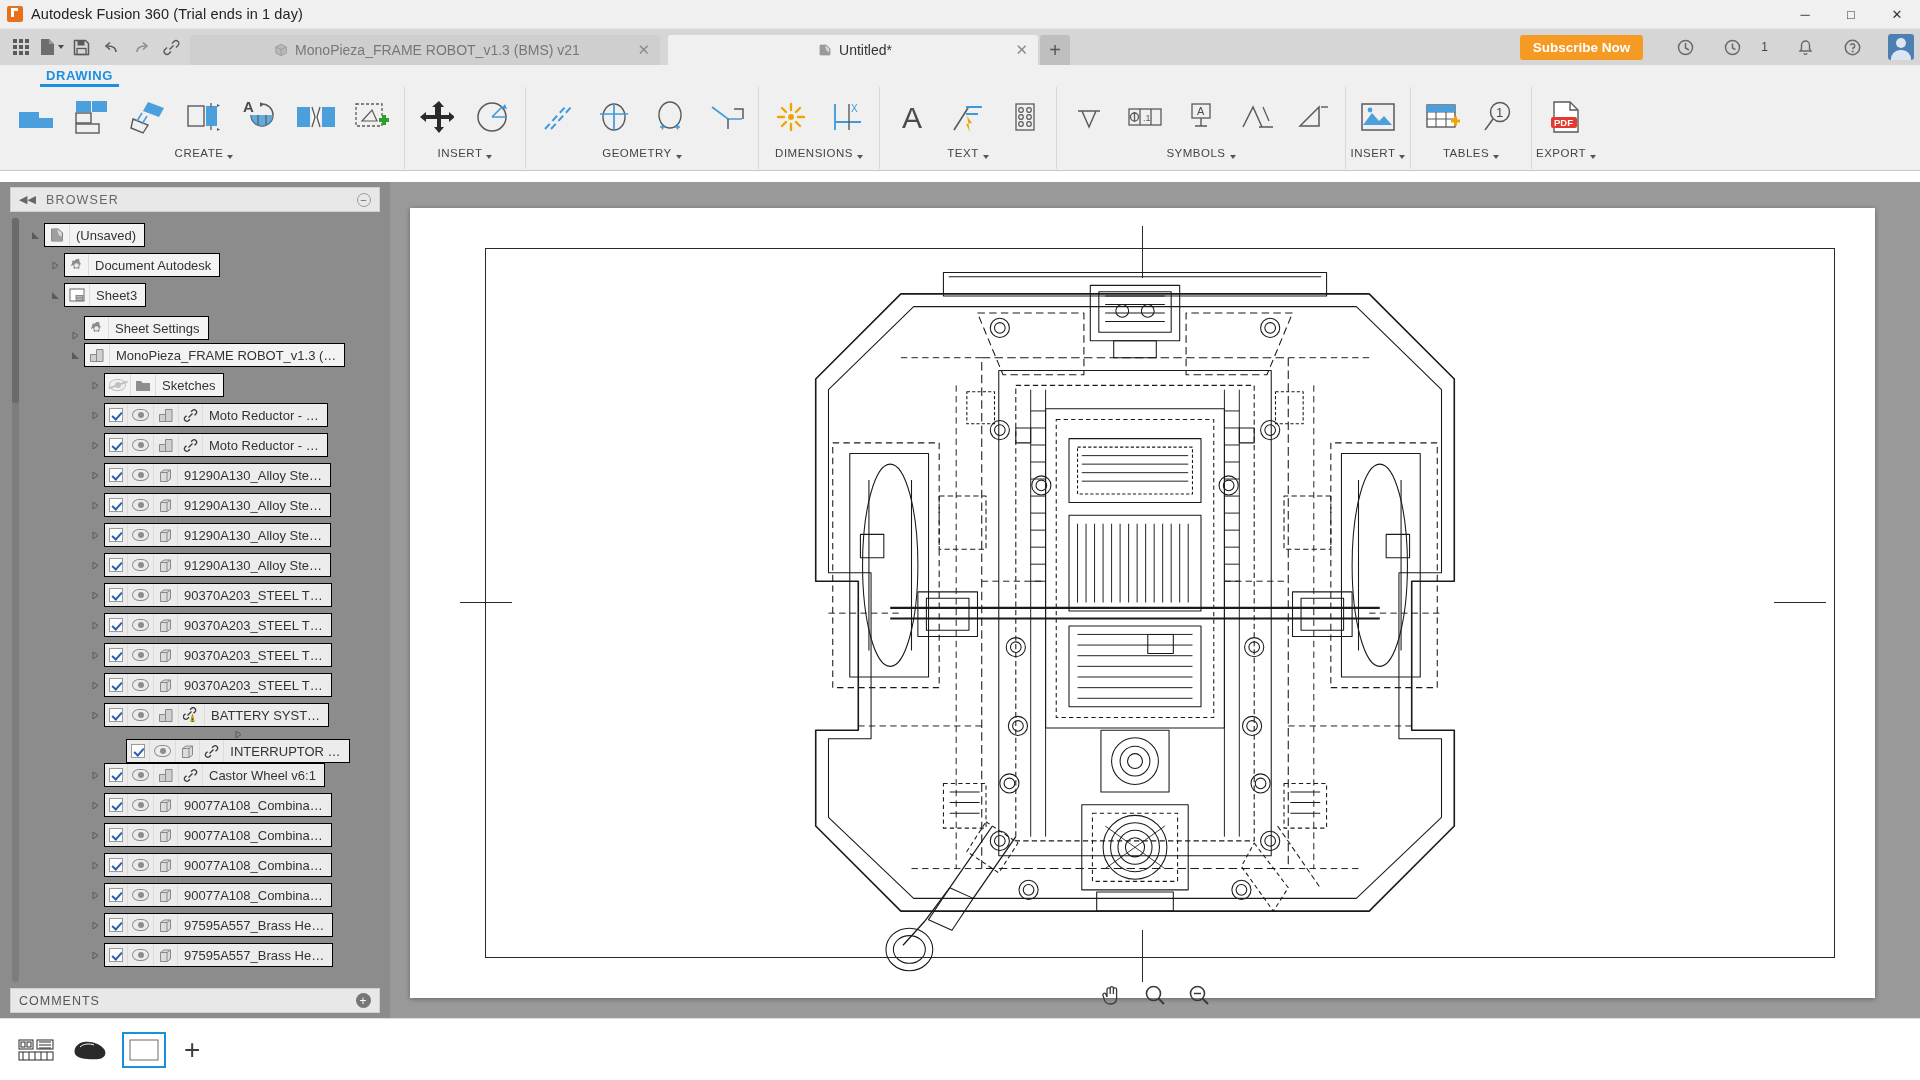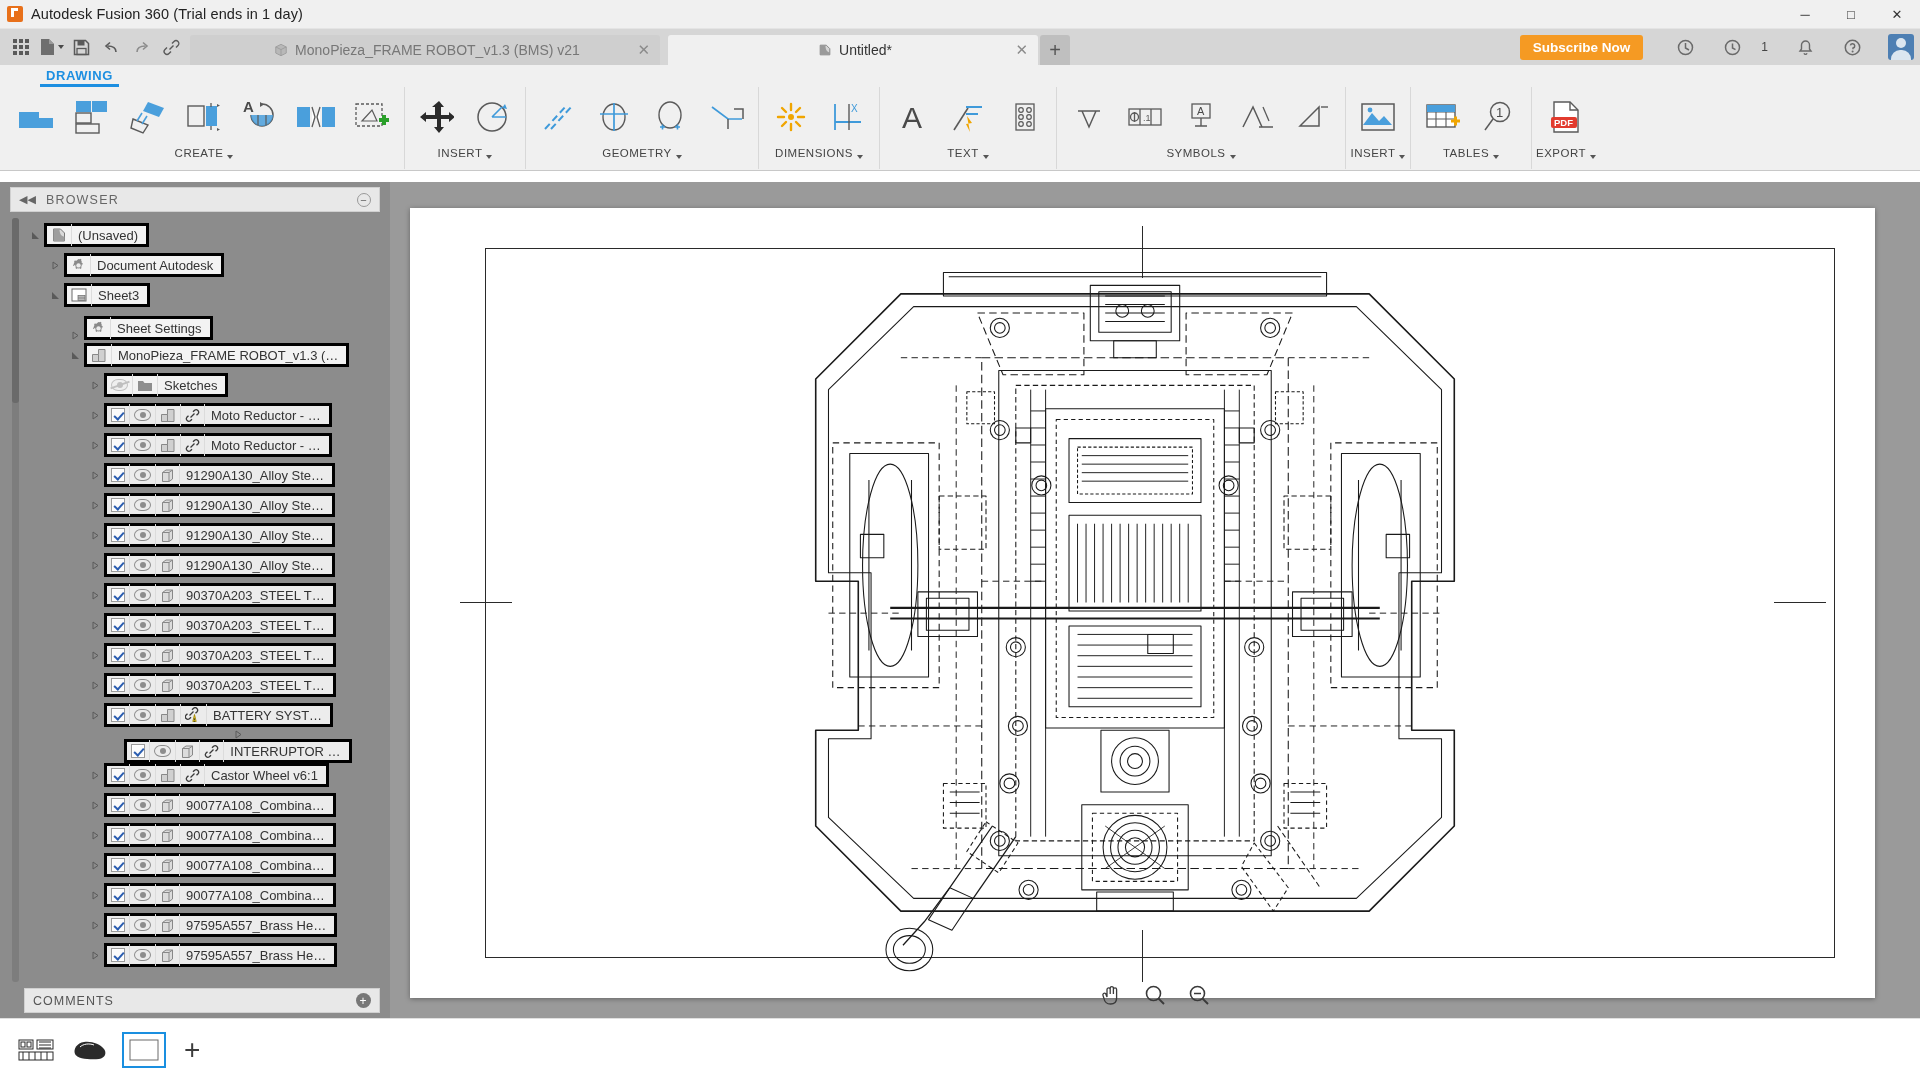--- a/index.html
+++ b/index.html
@@ -112,21 +112,21 @@
   }
   .tree {
     position:absolute; left:0; right:0; top:34px; bottom:32px; overflow:hidden;
     padding-left:26px; padding-top:4px;
   }
   .scrollrail {
     position:absolute; left:12px; top:36px; bottom:36px; width:7px; background:#7d7d7d; border-radius:3px;
   }
   .scrollthumb { position:absolute; left:0; top:0; width:7px; height:185px; background:#6a6a6a; border-radius:3px; cursor:pointer;}
   .trow { display:flex; align-items:center; height:30px; font-size:13px; color:#333; }
-  .tw { display:flex; align-items:center; background:#ececec; border:3px solid #000000; height:24px; }
+  .tw { display:flex; align-items:center; background:#ececec; border:1px solid #000000; height:24px; }
   .tw.plain { background:#f3f3f3; }
   .arrow {
     width:18px; flex:none; display:flex; align-items:center; justify-content:center;
     color:#5a5a5a; font-size:9px; cursor:pointer;
   }
   .cell { display:flex; align-items:center; justify-content:center; height:22px; padding:0 4px; border-right:1px solid #dcdcdc;}
   .tlabel { padding:0 8px 0 6px; white-space:nowrap; color:#333; font-size:13px; }
   .chk {
     width:14px;height:14px;border:1px solid #9a9a9a;background:#fbfbfb; position:relative;
     box-shadow: inset 0 0 0 1px #fff;
@@ -135,21 +135,21 @@
     content:""; position:absolute; left:4px; top:1px; width:4px; height:8px;
     border:solid #2a5db0; border-width:0 2px 2px 0; transform:rotate(42deg);
   }
   .eye {
     width:17px;height:12px;border-radius:50%/60%;border:1.6px solid #8d8d8d;position:relative;background:#ececec;
   }
   .eye::after { content:""; position:absolute; left:4.6px; top:2.4px; width:6px;height:6px;border-radius:50%;background:#8d8d8d;}
   .eye.off { opacity:.5; }
   .eye.off::before{content:"";position:absolute;left:-2px;top:4px;width:20px;height:1.6px;background:#8d8d8d;transform:rotate(-20deg);}
   .comments {
-    position:absolute; left:24px; right:10px; bottom:5px; height:25px; background:#e8e8e8;
+    position:absolute; left:10px; right:10px; bottom:5px; height:25px; background:#e8e8e8;
     border:1px solid #d0d0d0; display:flex; align-items:center; padding:0 8px;
     color:#555; font-size:12.5px; letter-spacing:1px;
   }
   .comments .plus {
     margin-left:auto; width:15px;height:15px;border-radius:50%;background:#777;color:#fff;
     display:flex;align-items:center;justify-content:center;font-size:12px;line-height:1; cursor:pointer;
   }
 
   
   .canvas {

